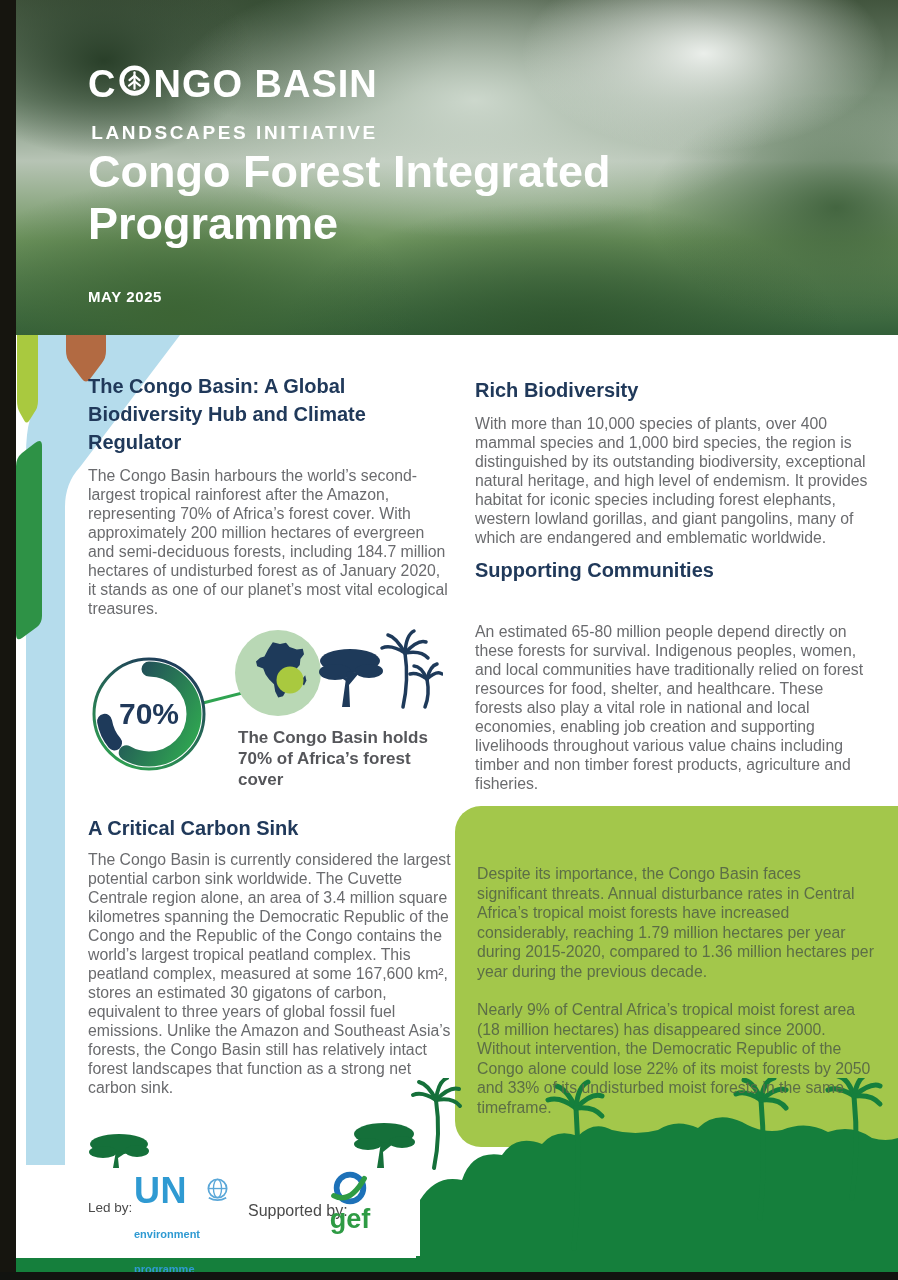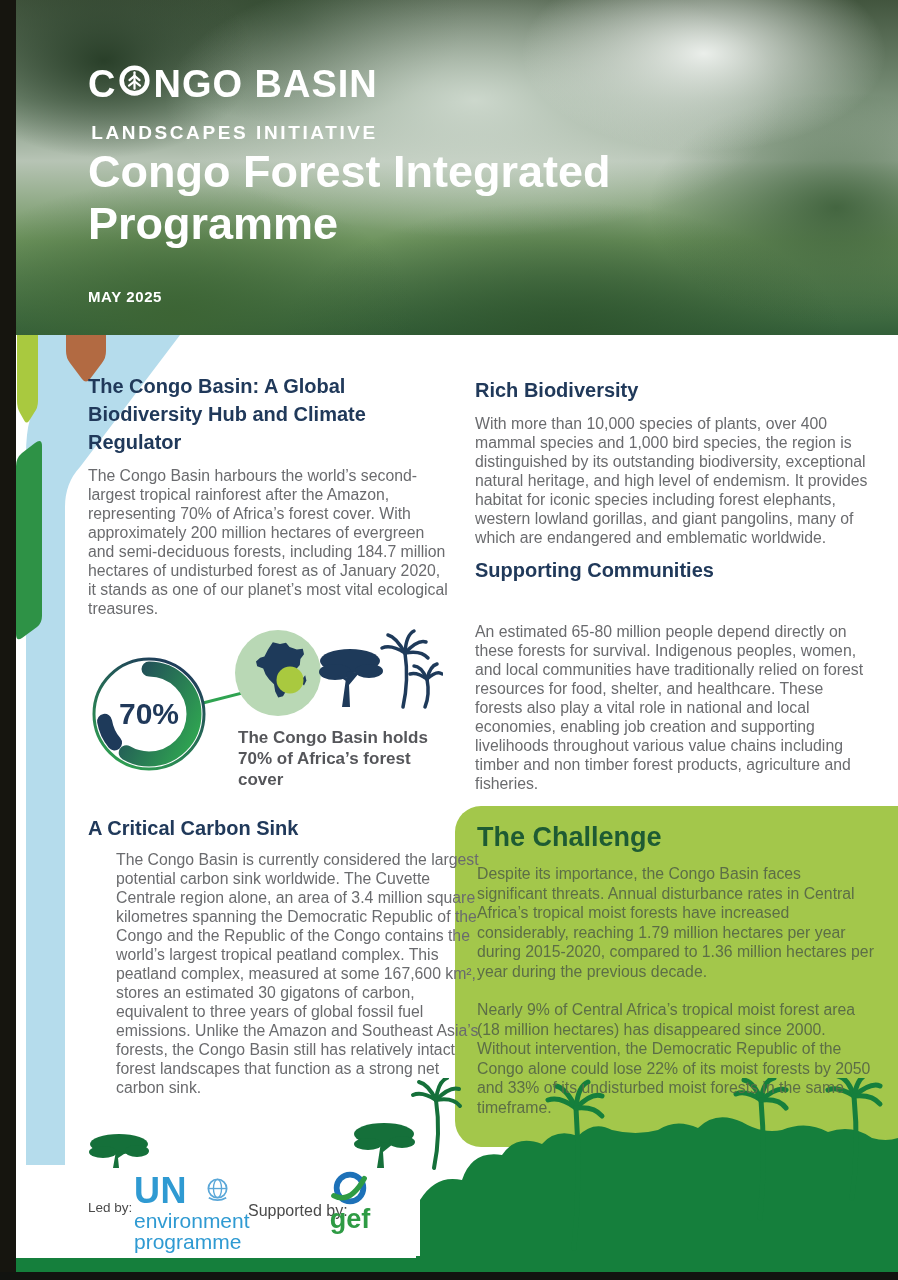--- a/index.html
+++ b/index.html
@@ -31,21 +31,21 @@
 
   
   .deco{position:absolute;left:16px;top:335px;z-index:2;}
 
   
   .h-navy{position:absolute;color:var(--navy,#20395a);font-weight:bold;font-size:20px;line-height:28px;z-index:10;}
   .body-txt{position:absolute;color:var(--body_gray,#6a6b6e);font-size:15.8px;line-height:19px;z-index:10;}
   .sec-basin-h{left:88px;top:372px;width:366px;}
   .sec-basin-b{left:88px;top:466px;width:362px;}
   .sec-carbon-h{left:88px;top:814px;width:366px;}
-  .sec-carbon-b{left:88px;top:850px;width:366px;margin-left:28px;}
+  .sec-carbon-b{left:88px;top:850px;width:366px;}
   .sec-bio-h{left:475px;top:376px;width:400px;}
   .sec-bio-b{left:475px;top:414px;width:396px;}
   .sec-comm-h{left:475px;top:556px;width:400px;}
   .sec-comm-b{left:475px;top:622px;width:396px;}
 
   
   .infographic{position:absolute;left:88px;top:625px;z-index:10;}
   .info-caption{position:absolute;left:238px;top:727px;width:205px;z-index:11;
                 color:var(--caption_gray,#55565a);font-size:17px;font-weight:bold;line-height:21px;}
 
@@ -62,21 +62,21 @@
   
   .forest{position:absolute;left:16px;top:1078px;z-index:8;}
 
   
   .footer-box{position:absolute;left:16px;top:1168px;width:400px;height:90px;background:#fff;z-index:30;}
   .led-by{position:absolute;left:72px;top:32px;font-size:13.5px;color:#4a4a4a;}
   .un-logo{position:absolute;left:118px;top:6px;color:var(--un_blue,#2f9ad2);}
   .un-top{display:flex;align-items:flex-start;gap:13px;}
   .un-word{font-size:36px;font-weight:bold;line-height:34px;letter-spacing:.5px;}
   .un-emblem{margin-left:4px;margin-top:2px;}
-  .un-sub{font-size:21px;font-weight:normal;line-height:17px;margin-top:4px;}
+  .un-sub{font-size:11px;font-weight:bold;line-height:17px;margin-top:18px;}
   .supported-by{position:absolute;left:232px;top:34px;font-size:16px;color:#4a4a4a;}
   .gef-logo{position:absolute;left:312px;top:0;text-align:center;}
   .gef-word{color:var(--gef_green,#2e9b44);font-size:27px;font-weight:bold;line-height:22px;margin-top:-6px;text-align:center;}
 </style>
 </head>
 <body>
 
 <div class="page">
 
   <div class="hero">
@@ -158,21 +158,20 @@
   <div class="h-navy sec-carbon-h">A Critical Carbon Sink</div>
   <div class="body-txt sec-carbon-b">The Congo Basin is currently considered the largest potential carbon sink worldwide. The Cuvette Centrale region alone, an area of 3.4 million square kilometres spanning the Democratic Republic of the Congo and the Republic of the Congo contains the world’s largest tropical peatland complex. This peatland complex, measured at some 167,600 km², stores an estimated 30 gigatons of carbon, equivalent to three years of global fossil fuel emissions. Unlike the Amazon and Southeast Asia’s forests, the Congo Basin still has relatively intact forest landscapes that function as a strong net carbon sink.</div>
 
   <div class="h-navy sec-bio-h">Rich Biodiversity</div>
   <div class="body-txt sec-bio-b">With more than 10,000 species of plants, over 400 mammal species and 1,000 bird species, the region is distinguished by its outstanding biodiversity, exceptional natural heritage, and high level of endemism. It provides habitat for iconic species including forest elephants, western lowland gorillas, and giant pangolins, many of which are endangered and emblematic worldwide.</div>
 
   <div class="h-navy sec-comm-h">Supporting Communities</div>
   <div class="body-txt sec-comm-b">An estimated 65-80 million people depend directly on these forests for survival. Indigenous peoples, women, and local communities have traditionally relied on forest resources for food, shelter, and healthcare. These forests also play a vital role in national and local economies, enabling job creation and supporting livelihoods throughout various value chains including timber and non timber forest products, agriculture and fisheries.</div>
 
   <div class="challenge"></div>
-  <div class="chal-h">The Challenge</div>
   <div class="chal-p chal-p1">Despite its importance, the Congo Basin faces significant threats. Annual disturbance rates in Central Africa’s tropical moist forests have increased considerably, reaching 1.79 million hectares per year during 2015-2020, compared to 1.36 million hectares per year during the previous decade.</div>
   <div class="chal-p chal-p2">Nearly 9% of Central Africa’s tropical moist forest area (18 million hectares) has disappeared since 2000. Without intervention, the Democratic Republic of the Congo alone could lose 22% of its moist forests by 2050 and 33% of its undisturbed moist forests in the same timeframe.</div>
 
   <svg class="forest" width="882" height="194" viewBox="0 0 882 194">
     <g fill="#157f3c">
       <rect x="0" y="178" width="882" height="16"></rect>
       <path d="M404,194 L404,122 Q420,96 446,102 Q456,72 486,77 Q500,56 526,66 Q540,50 562,58 Q578,42 596,52 Q620,58 642,52 Q660,40 682,50 Q700,32 726,44 Q746,56 766,52 Q790,42 812,54 Q836,46 856,60 Q870,64 882,60 L882,194 Z"></path>
 
       <g stroke="#157f3c" stroke-width="5" stroke-linecap="round" fill="none">
         <path d="M560,30 Q565,100 558,170"></path>

